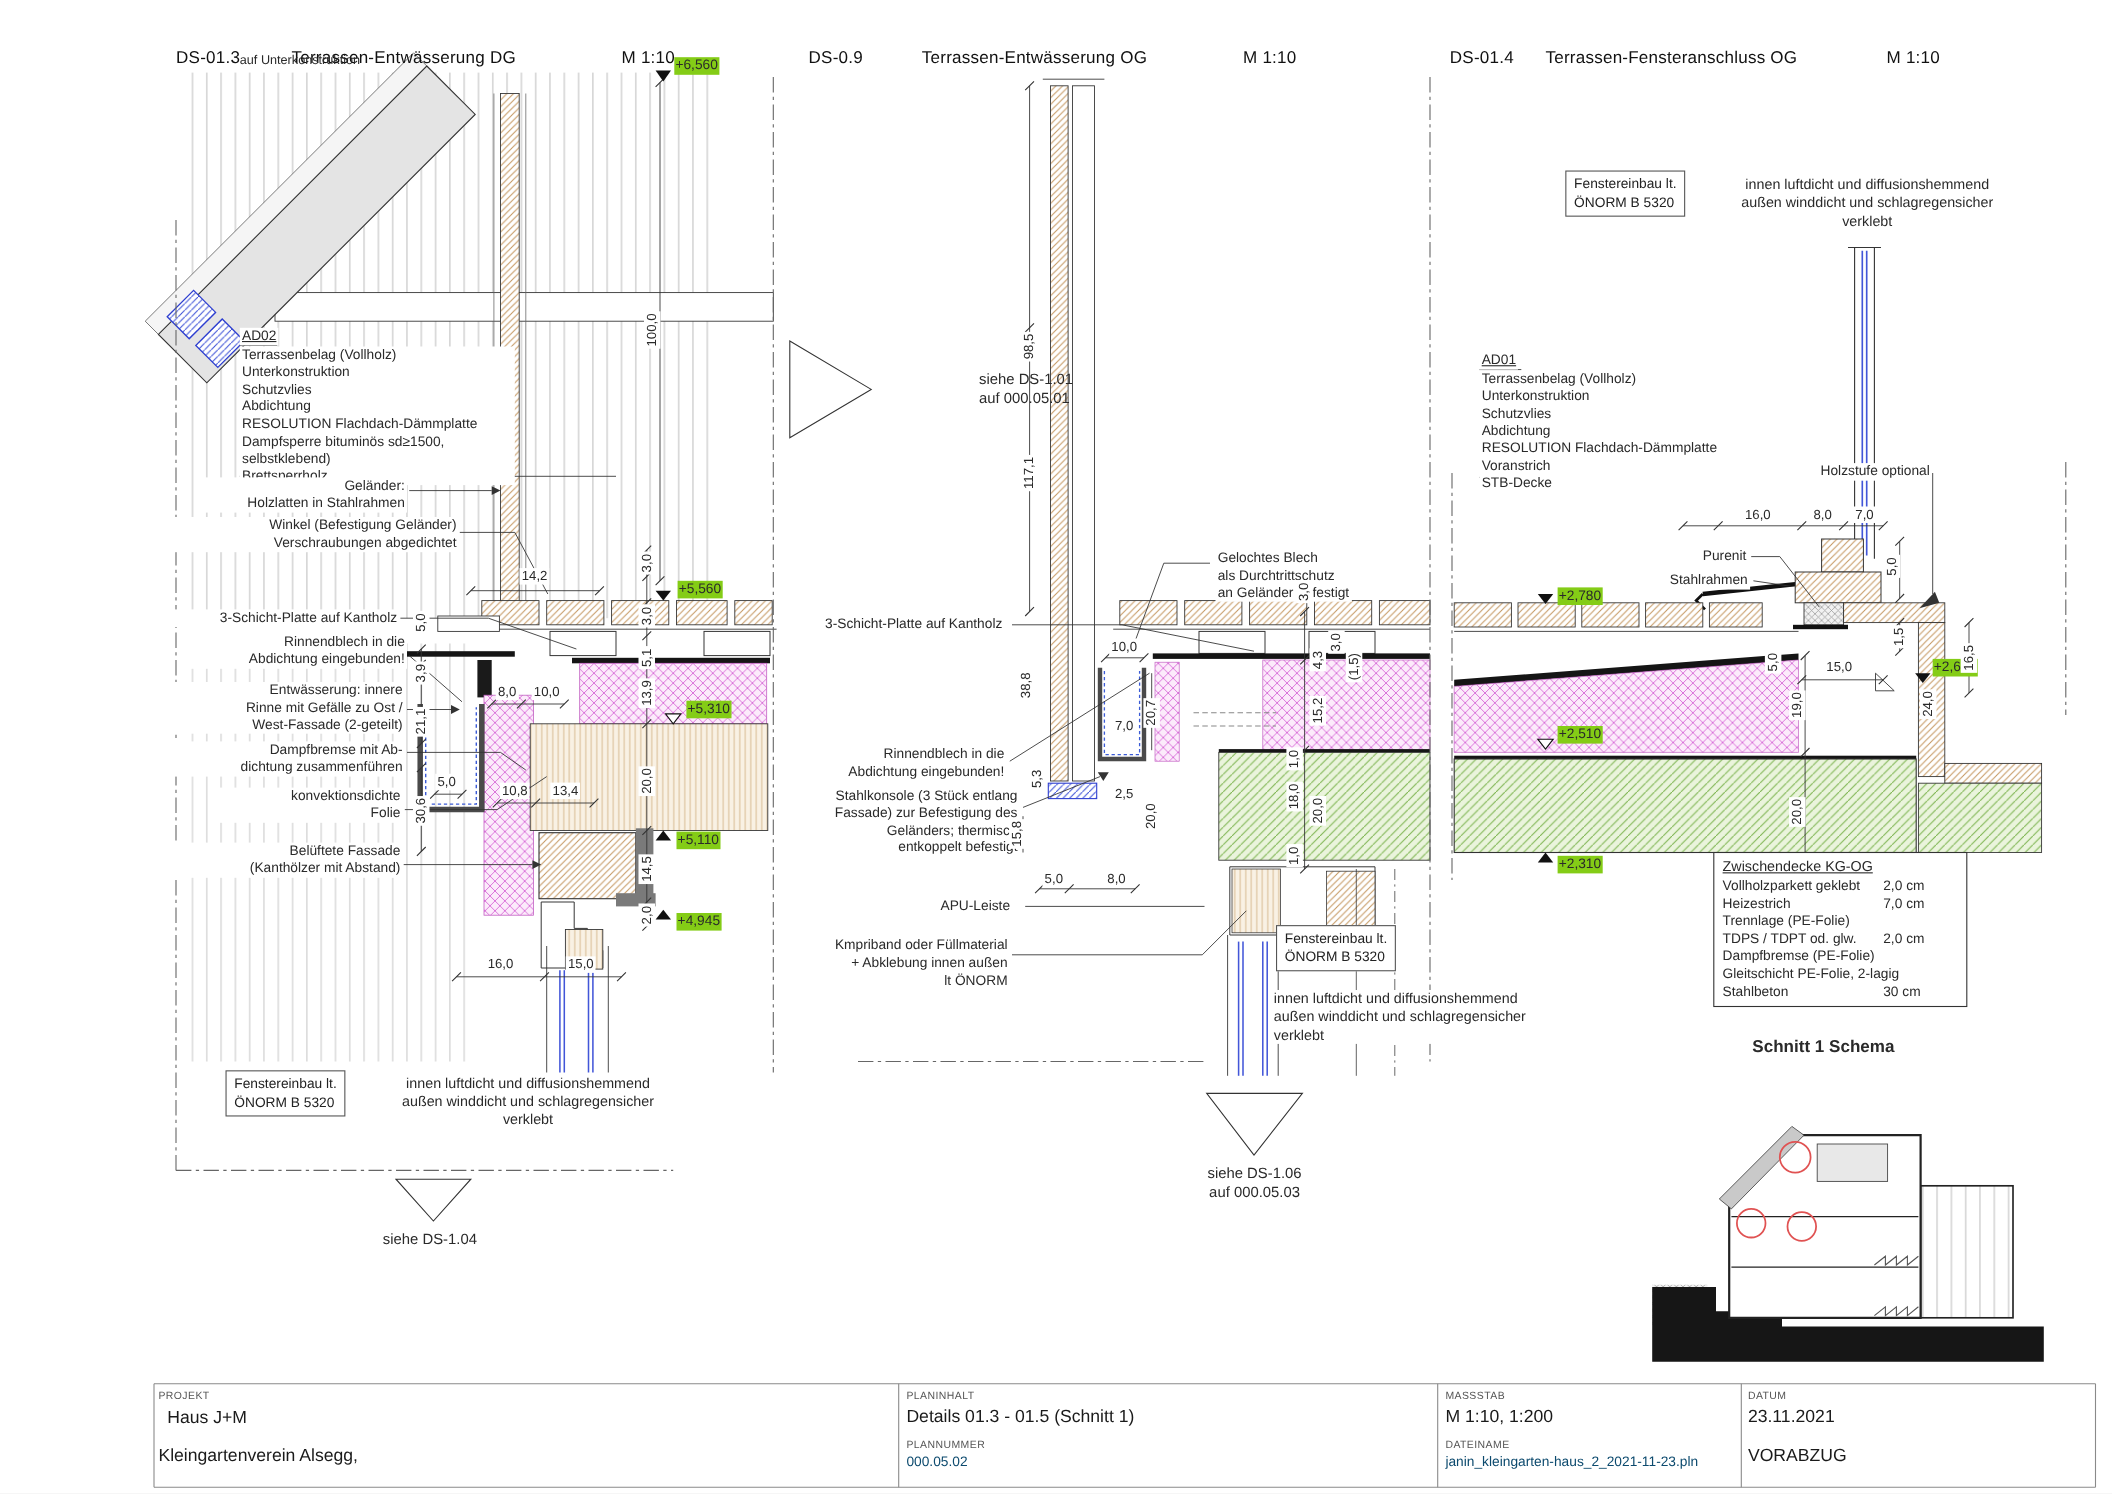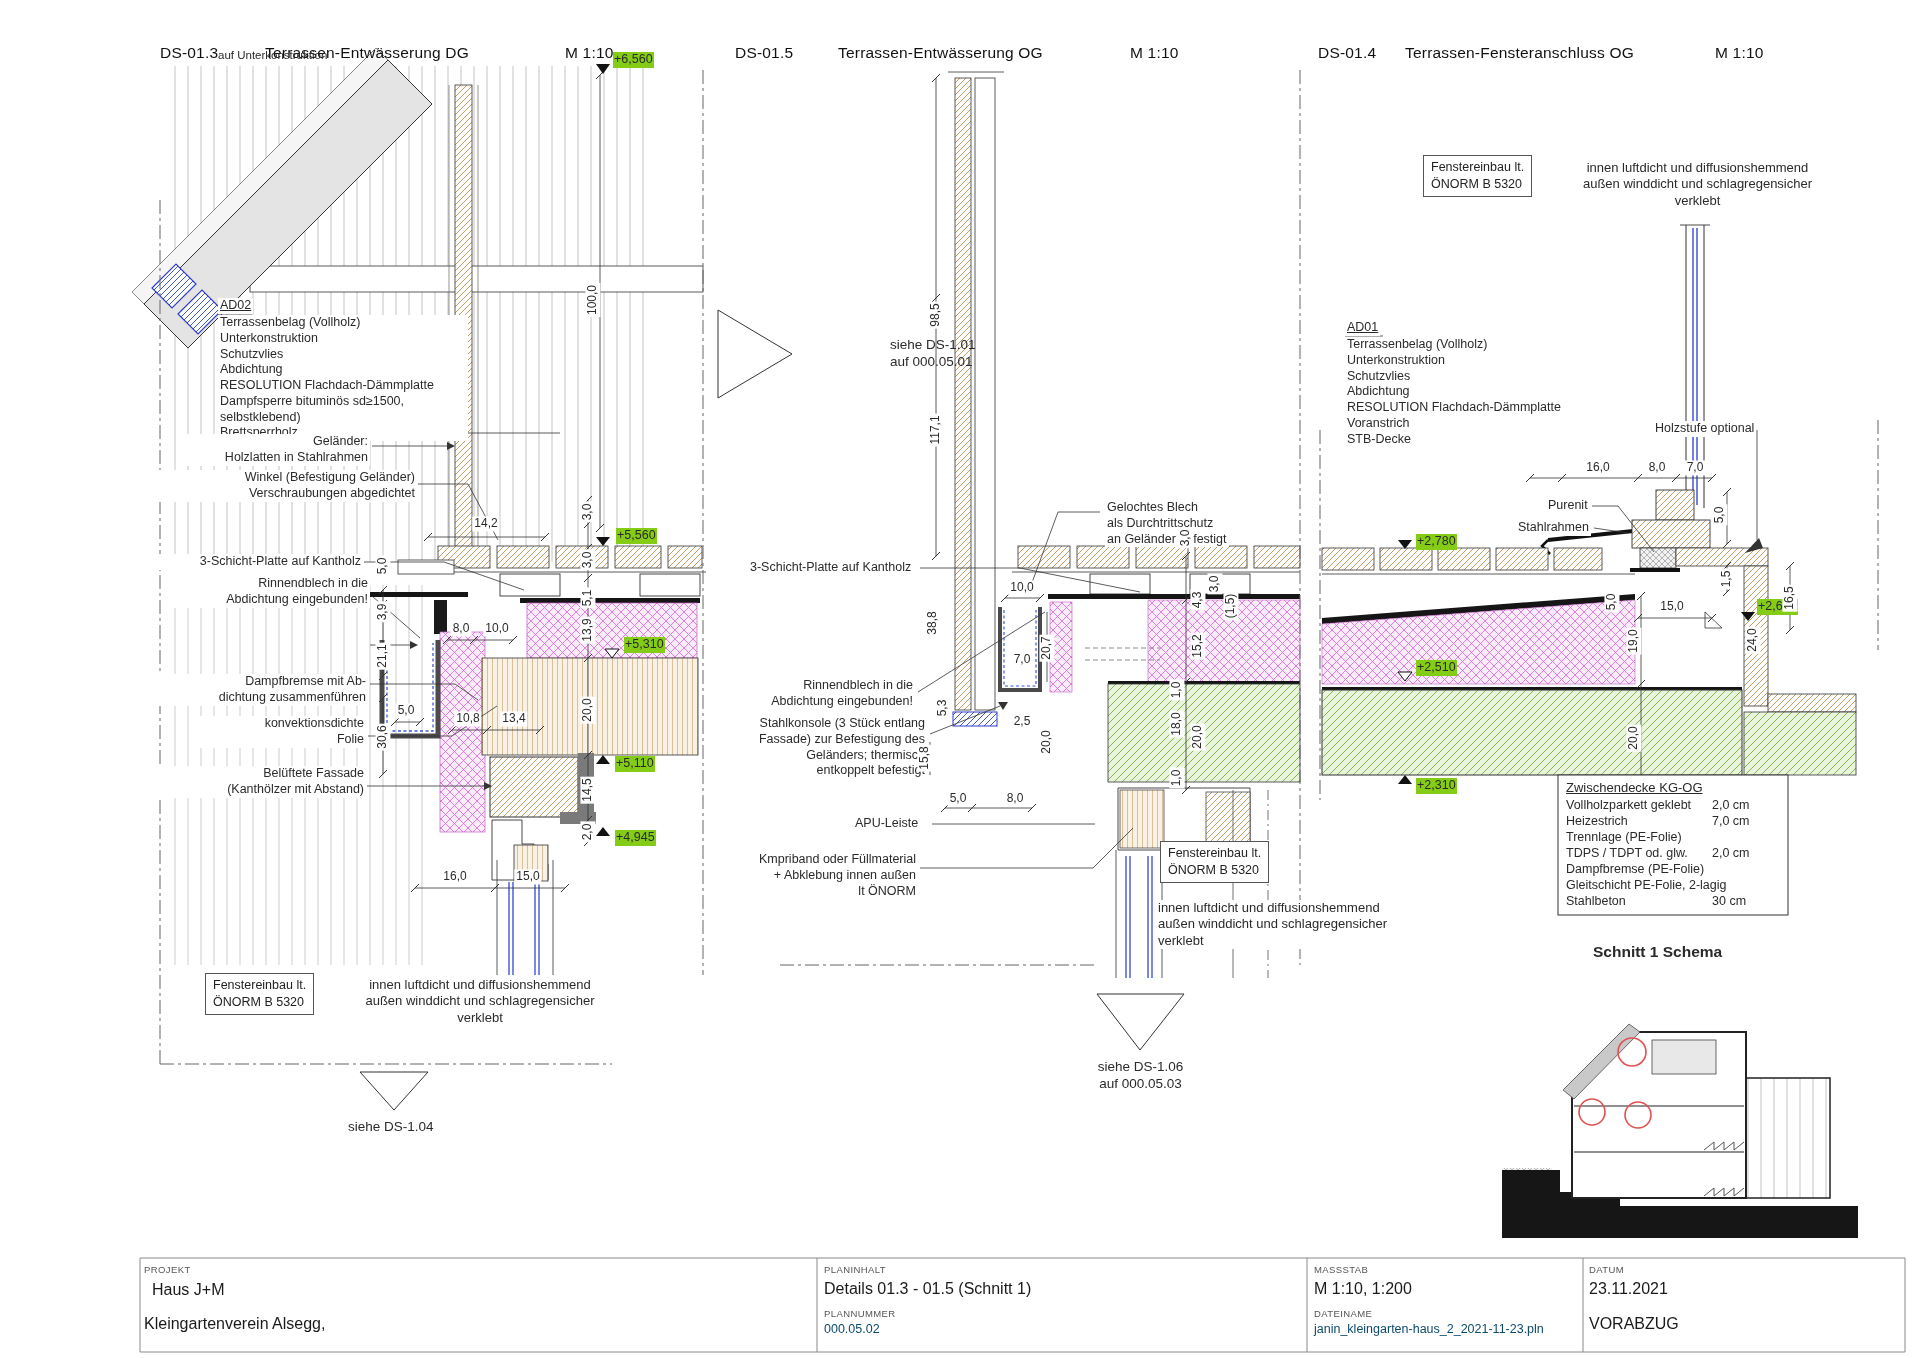--- a/index.html
+++ b/index.html
@@ -324,21 +324,21 @@
     <line x1="1905" y1="1258" x2="1905" y2="1352"></line>
     <line x1="817" y1="1258" x2="817" y2="1352"></line>
     <line x1="1307" y1="1258" x2="1307" y2="1352"></line>
     <line x1="1583" y1="1258" x2="1583" y2="1352"></line>
   </g>
 </svg>
 
 <div class="ptitle" style="left:160px;top:44px">DS-01.3</div>
 <div class="ptitle" style="left:265px;top:44px">Terrassen-Entwässerung DG</div>
 <div class="ptitle" style="left:565px;top:44px">M 1:10</div>
-<div class="ptitle" style="left:735px;top:44px">DS-01.5</div>
+<div class="ptitle" style="left:735px;top:44px">DS-0.9</div>
 <div class="ptitle" style="left:838px;top:44px">Terrassen-Entwässerung OG</div>
 <div class="ptitle" style="left:1130px;top:44px">M 1:10</div>
 <div class="ptitle" style="left:1318px;top:44px">DS-01.4</div>
 <div class="ptitle" style="left:1405px;top:44px">Terrassen-Fensteranschluss OG</div>
 <div class="ptitle" style="left:1715px;top:44px">M 1:10</div>
 
 <div class="lbl" style="left:218px;top:48px;font-size:11.5px">auf Unterkonstruktion</div>
 <div class="lbl ann ul" style="left:218px;top:298px">AD02</div>
 <div class="lbl ann" style="left:218px;top:315px;width:250px">Terrassenbelag (Vollholz)
 Unterkonstruktion
@@ -347,20 +347,23 @@
 RESOLUTION Flachdach-Dämmplatte
 Dampfsperre bituminös sd≥1500, selbstklebend)
 Brettsperrholz</div>
 <div class="lbl ann rt" style="left:180px;top:434px;width:190px">Geländer:
 Holzlatten in Stahlrahmen</div>
 <div class="lbl ann rt" style="left:155px;top:470px;width:262px">Winkel (Befestigung Geländer)
 Verschraubungen abgedichtet</div>
 <div class="lbl ann rt" style="left:150px;top:554px;width:213px">3-Schicht-Platte auf Kantholz</div>
 <div class="lbl ann rt" style="left:170px;top:576px;width:200px">Rinnendblech in die
 Abdichtung eingebunden!</div>
+<div class="lbl ann rt" style="left:140px;top:620px;width:228px">Entwässerung:  innere
+Rinne mit Gefälle zu Ost /
+West-Fassade (2-geteilt)</div>
 <div class="lbl ann rt" style="left:140px;top:674px;width:228px">Dampfbremse mit Ab-
 dichtung zusammenführen</div>
 <div class="lbl ann rt" style="left:200px;top:716px;width:166px">konvektionsdichte
 Folie</div>
 <div class="lbl ann rt" style="left:140px;top:766px;width:226px">Belüftete Fassade
 (Kanthölzer mit Abstand)</div>
 <div class="boxnote" style="left:205px;top:973px">Fenstereinbau lt.
 ÖNORM B 5320</div>
 <div class="lbl ctr" style="left:335px;top:977px;width:290px;font-size:13px">innen luftdicht und diffusionshemmend
 außen winddicht und schlagregensicher

